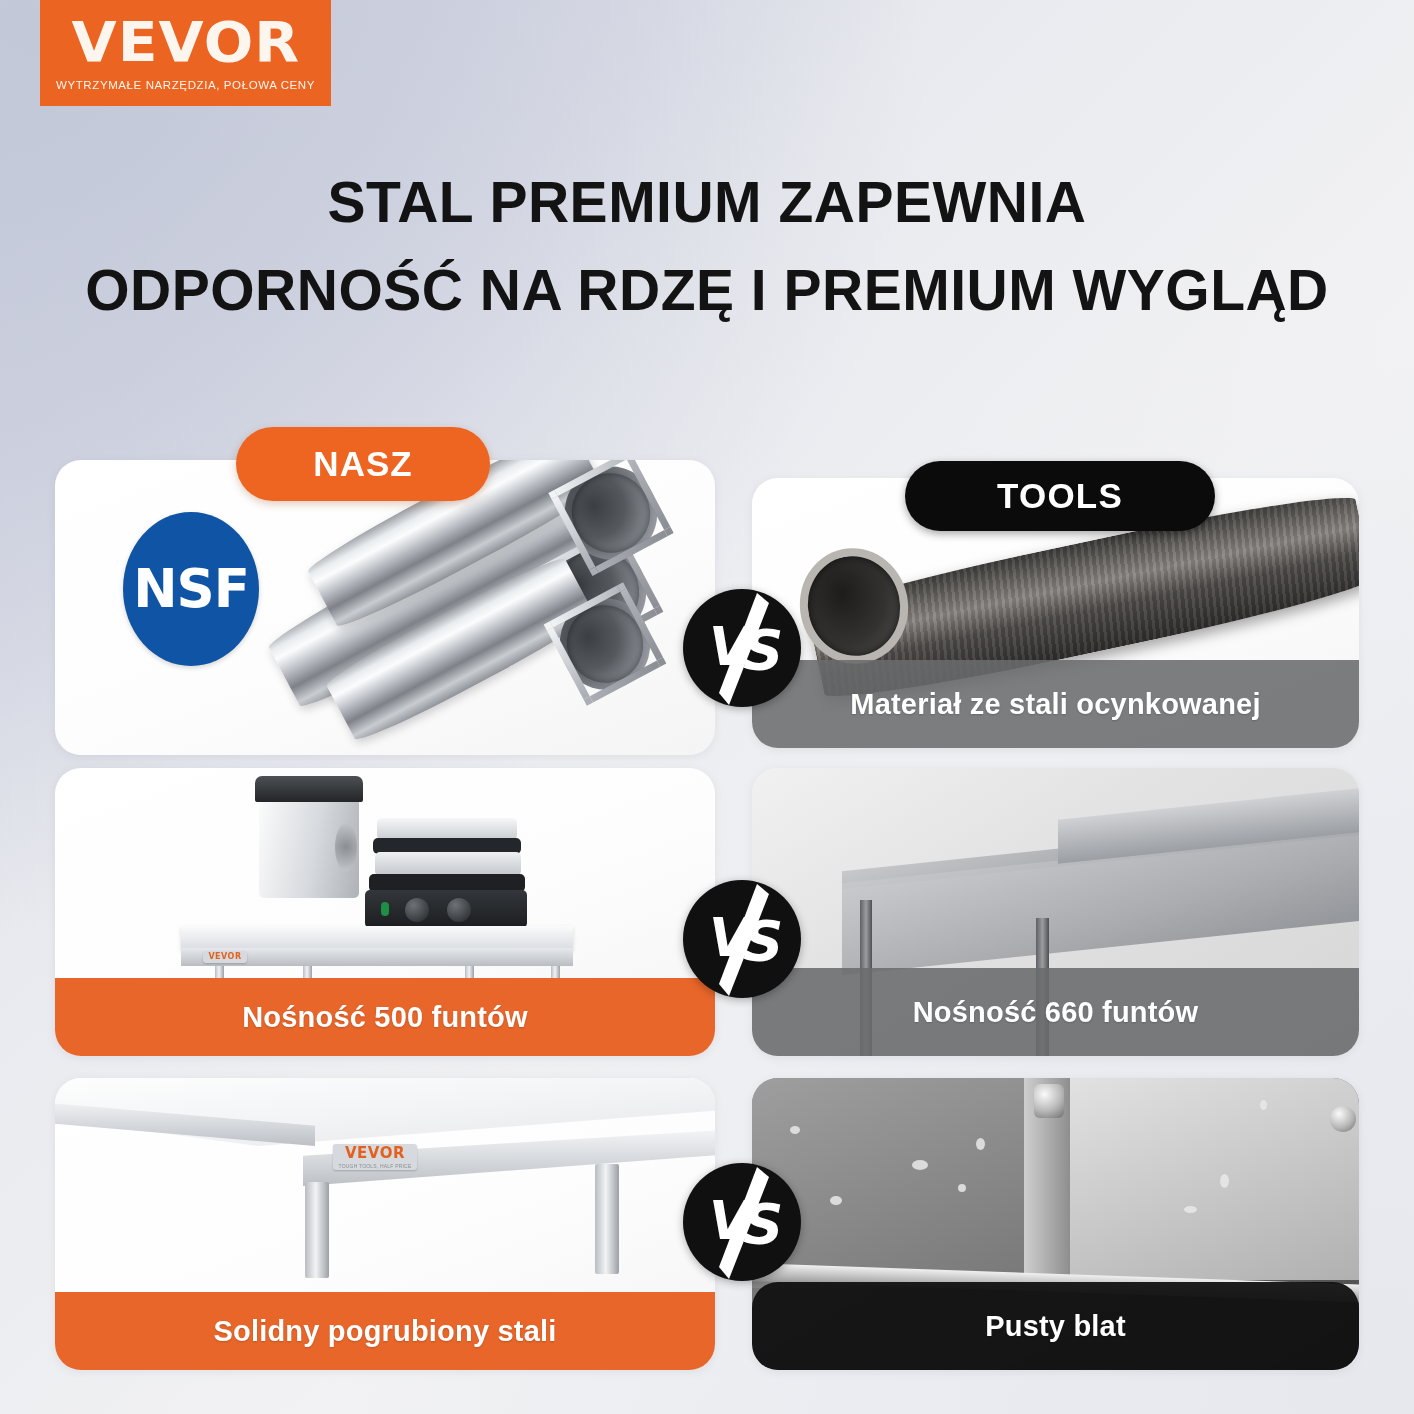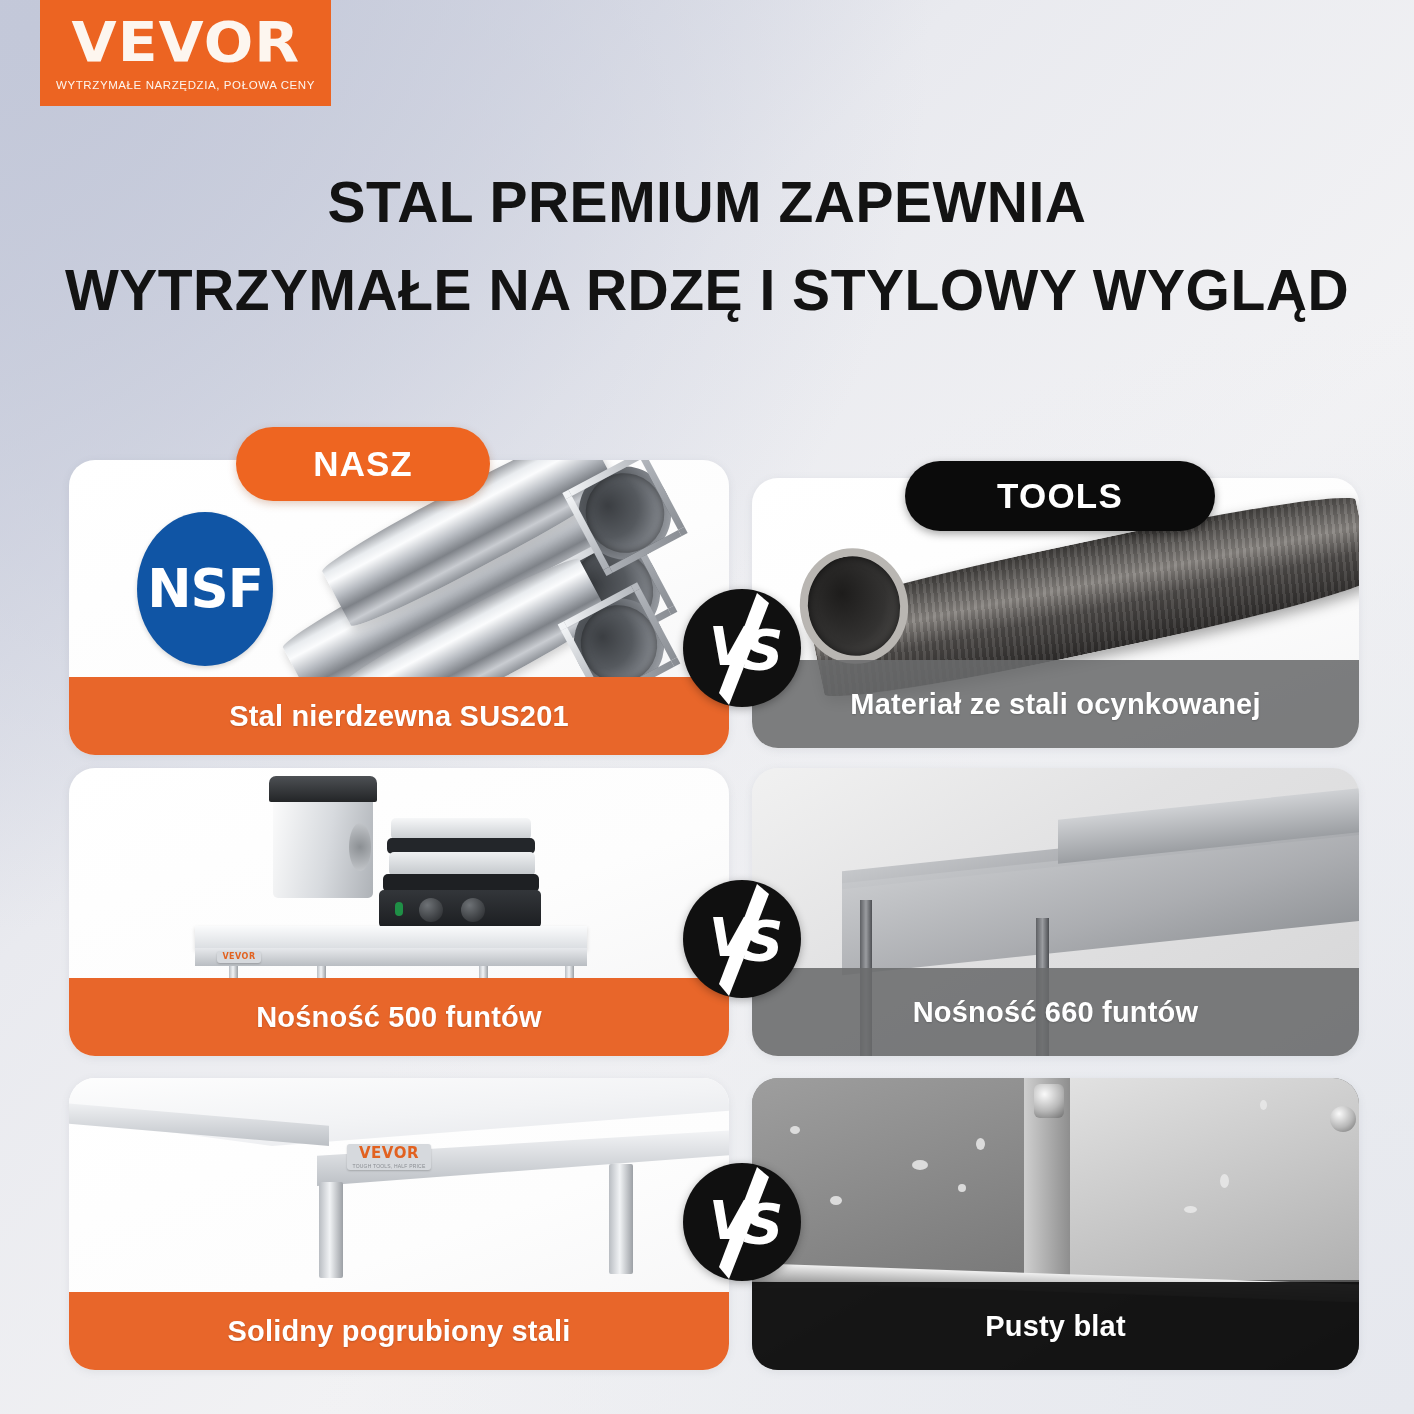--- a/index.html
+++ b/index.html
@@ -44,42 +44,41 @@
   
   .grid{position:absolute;left:0;top:418px;width:1414px;height:960px;}
   .row{position:absolute;left:0;width:1414px;}
   .row-1{top:0;height:340px;}
   .row-2{top:350px;height:300px;}
   .row-3{top:660px;height:300px;}
 
   .card{
     position:absolute;border-radius:26px;overflow:hidden;
     box-shadow:0 2px 8px rgba(90,95,110,0.10);
-    margin-left:14px;
   }
   .card.left{left:55px;width:660px;}
   .card.right{right:55px;width:607px;}
   .row-1 .card.left{top:42px;height:295px;}
   .row-1 .card.right{top:60px;height:270px;}
   .row-2 .card{top:0;height:288px;}
   .row-3 .card{top:0;height:292px;}
 
   .media{position:absolute;left:0;top:0;right:0;bottom:0;overflow:hidden;}
 
   .caption{
     position:absolute;left:0;right:0;bottom:0;
     display:flex;align-items:center;justify-content:center;
     color:#fff;font-size:29px;font-weight:bold;
     letter-spacing:0.2px;text-align:center;
     font-family:"Liberation Sans",sans-serif;
     text-shadow:0 1px 2px rgba(0,0,0,0.18);
   }
   .caption.orange{height:78px;background:#e8662a;}
   .caption.gray{height:88px;background:rgba(106,107,108,0.88);}
-  .caption.dark{height:88px;background:rgba(16,16,16,0.94);}
+  .caption.dark{height:88px;background:rgba(16,16,16,0.94);border-radius:26px;}
 
   
   .pill{
     position:absolute;display:flex;align-items:center;justify-content:center;
     border-radius:40px;color:#fff;font-weight:bold;z-index:14;
     font-family:"Liberation Sans",sans-serif;
   }
   .pill-our{
     left:236px;top:427px;width:254px;height:74px;background:#ee6521;
     font-size:35px;letter-spacing:1px;
@@ -188,21 +187,21 @@
 
 <div class="page">
 
   <div class="logo-block">
     <div class="logo-word">VEVOR</div>
     <div class="logo-tag">WYTRZYMAŁE NARZĘDZIA, POŁOWA CENY</div>
   </div>
 
   <div class="headline">
     <span class="l1">STAL PREMIUM ZAPEWNIA</span>
-    <span class="l2">WYTRZYMAŁE NA RDZĘ I STYLOWY WYGLĄD</span>
+    <span class="l2">ODPORNOŚĆ NA RDZĘ I PREMIUM WYGLĄD</span>
   </div>
 
   <div class="pill pill-our">NASZ</div>
   <div class="pill pill-other">TOOLS</div>
 
   <div class="vs vs-1">
     <svg viewBox="0 0 118 118" aria-hidden="true">
       <text x="26" y="76" font-family="DejaVu Sans, sans-serif" font-size="54" font-weight="bold" font-style="italic" fill="#ffffff">V</text>
       <text x="60" y="80" font-family="DejaVu Sans, sans-serif" font-size="56" font-weight="bold" font-style="italic" fill="#ffffff">S</text>
       <polygon points="74,4 86,14 46,116 36,104" fill="#ffffff"></polygon>
@@ -235,21 +234,20 @@
           <div class="pipe" style="left:210px;top:96px;width:330px;height:86px;transform:rotate(-28deg);"></div>
           <div class="pipe-end" style="left:495px;top:82px;width:82px;height:84px;transform:rotate(-28deg);"></div>
           <div class="pipe" style="left:250px;top:28px;width:300px;height:80px;transform:rotate(-28deg);"></div>
           <div class="pipe-end" style="left:510px;top:6px;width:78px;height:80px;transform:rotate(-28deg);"></div>
           <div class="pipe" style="left:270px;top:150px;width:270px;height:78px;transform:rotate(-28deg);"></div>
           <div class="pipe-end" style="left:505px;top:138px;width:76px;height:78px;transform:rotate(-28deg);"></div>
           <div class="nsf">
             <span><span>NSF</span></span>
           </div>
         </div>
-        <div class="caption orange">Stal nierdzewna SUS201</div>
       </div>
 
       <div class="card right">
         <div class="media">
           <div class="bg-white"></div>
           <div class="rusty" style="left:58px;top:64px;width:560px;height:110px;transform:rotate(-12deg);"></div>
           <div class="rusty-end" style="left:48px;top:70px;width:92px;height:100px;transform:rotate(-12deg);"></div>
         </div>
         <div class="caption gray">Materiał ze stali ocynkowanej</div>
       </div>

